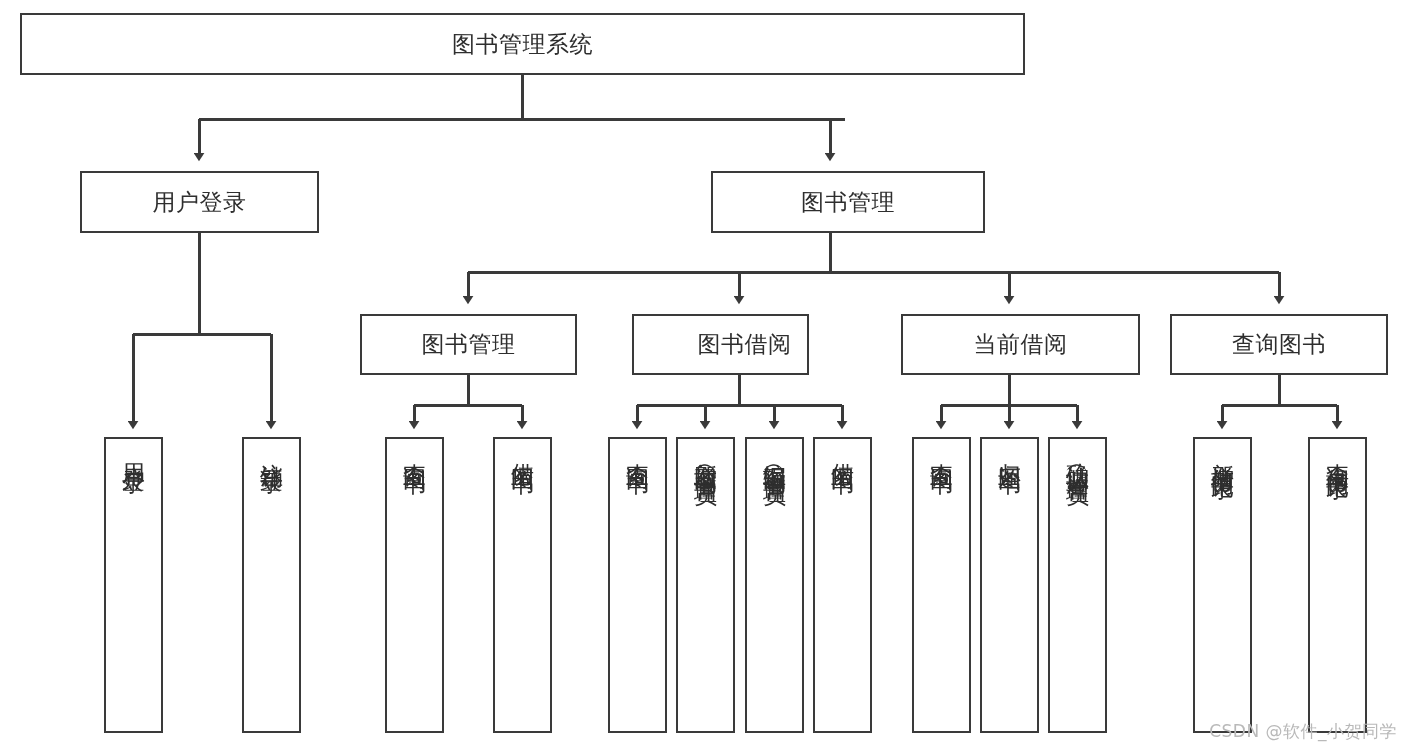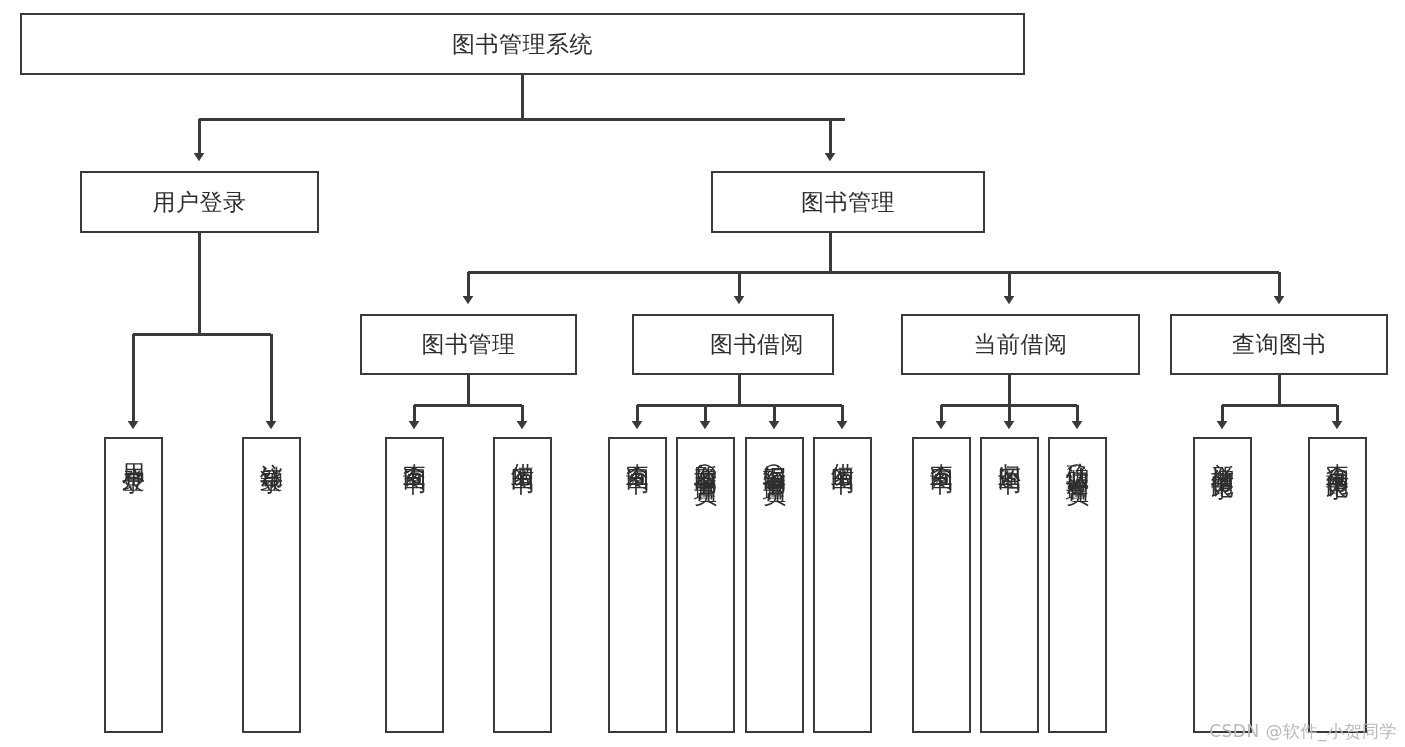--- a/index.html
+++ b/index.html
@@ -136,21 +136,21 @@
   <div class="node horizontal" style="left:80px; top:171px; width:239px; height:62px;">
     <span class="node-label">用户登录</span>
   </div>
   <div class="node horizontal" style="left:711px; top:171px; width:274px; height:62px;">
     <span class="node-label">图书管理</span>
   </div>
 
   <div class="node horizontal" style="left:360px; top:314px; width:217px; height:61px;">
     <span class="node-label">图书管理</span>
   </div>
-  <div class="node horizontal" style="left:632px; top:314px; width:202px; height:61px;padding-left:48px;">
+  <div class="node horizontal" style="left:632px; top:314px; width:177px; height:61px;padding-left:48px;">
     <span class="node-label">图书借阅</span>
   </div>
   <div class="node horizontal" style="left:901px; top:314px; width:239px; height:61px;">
     <span class="node-label">当前借阅</span>
   </div>
   <div class="node horizontal" style="left:1170px; top:314px; width:218px; height:61px;">
     <span class="node-label">查询图书</span>
   </div>
 
   <div class="node vertical" style="left:104px; top:437px; width:59px; height:296px;">

